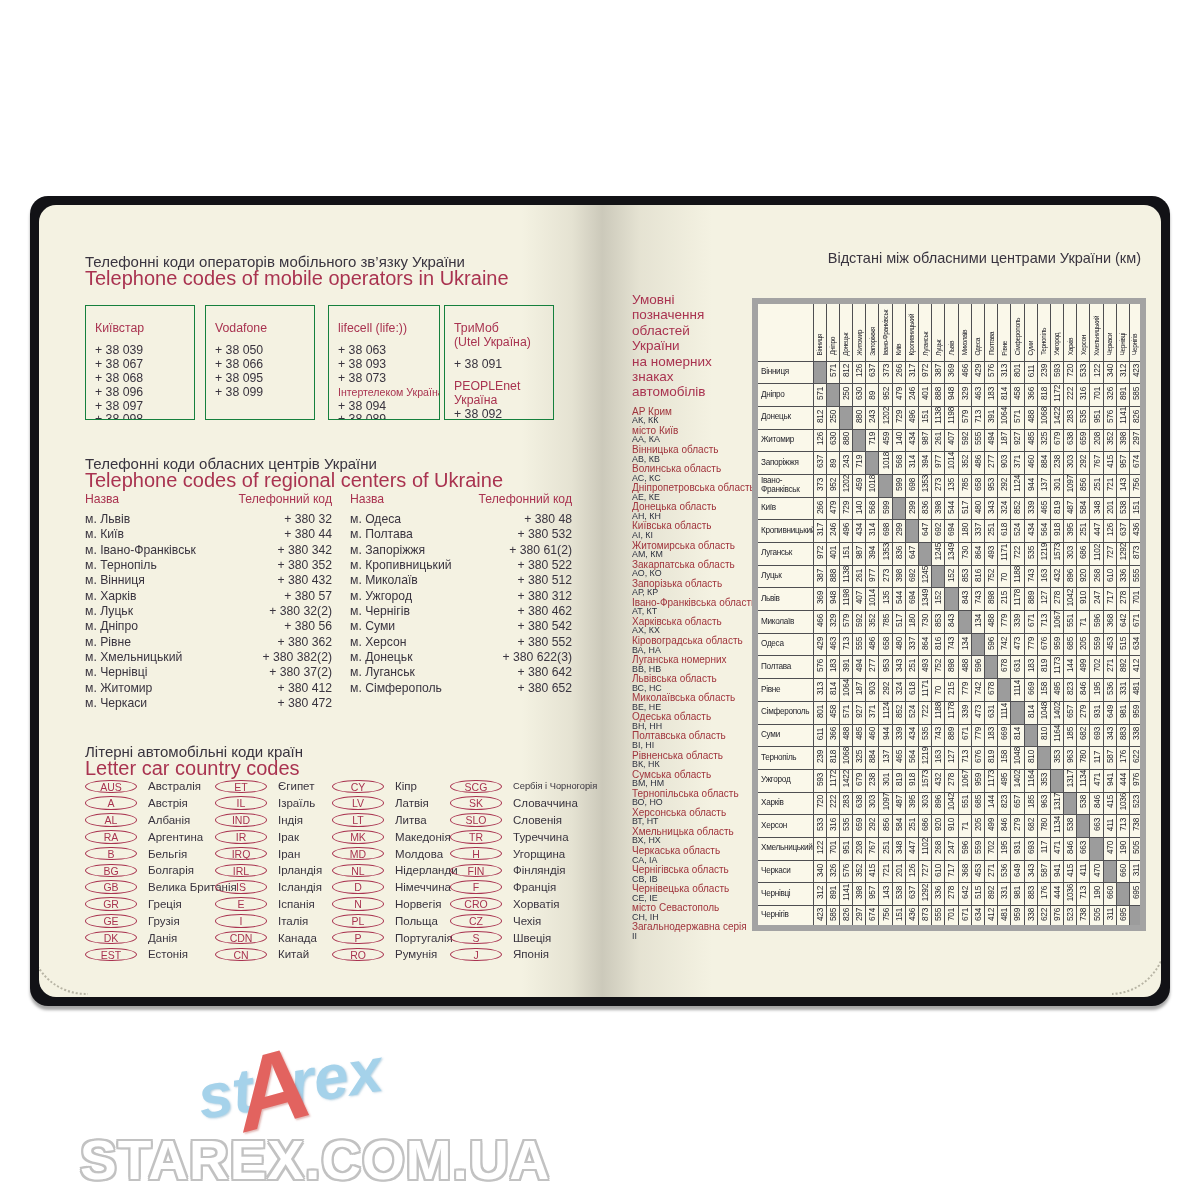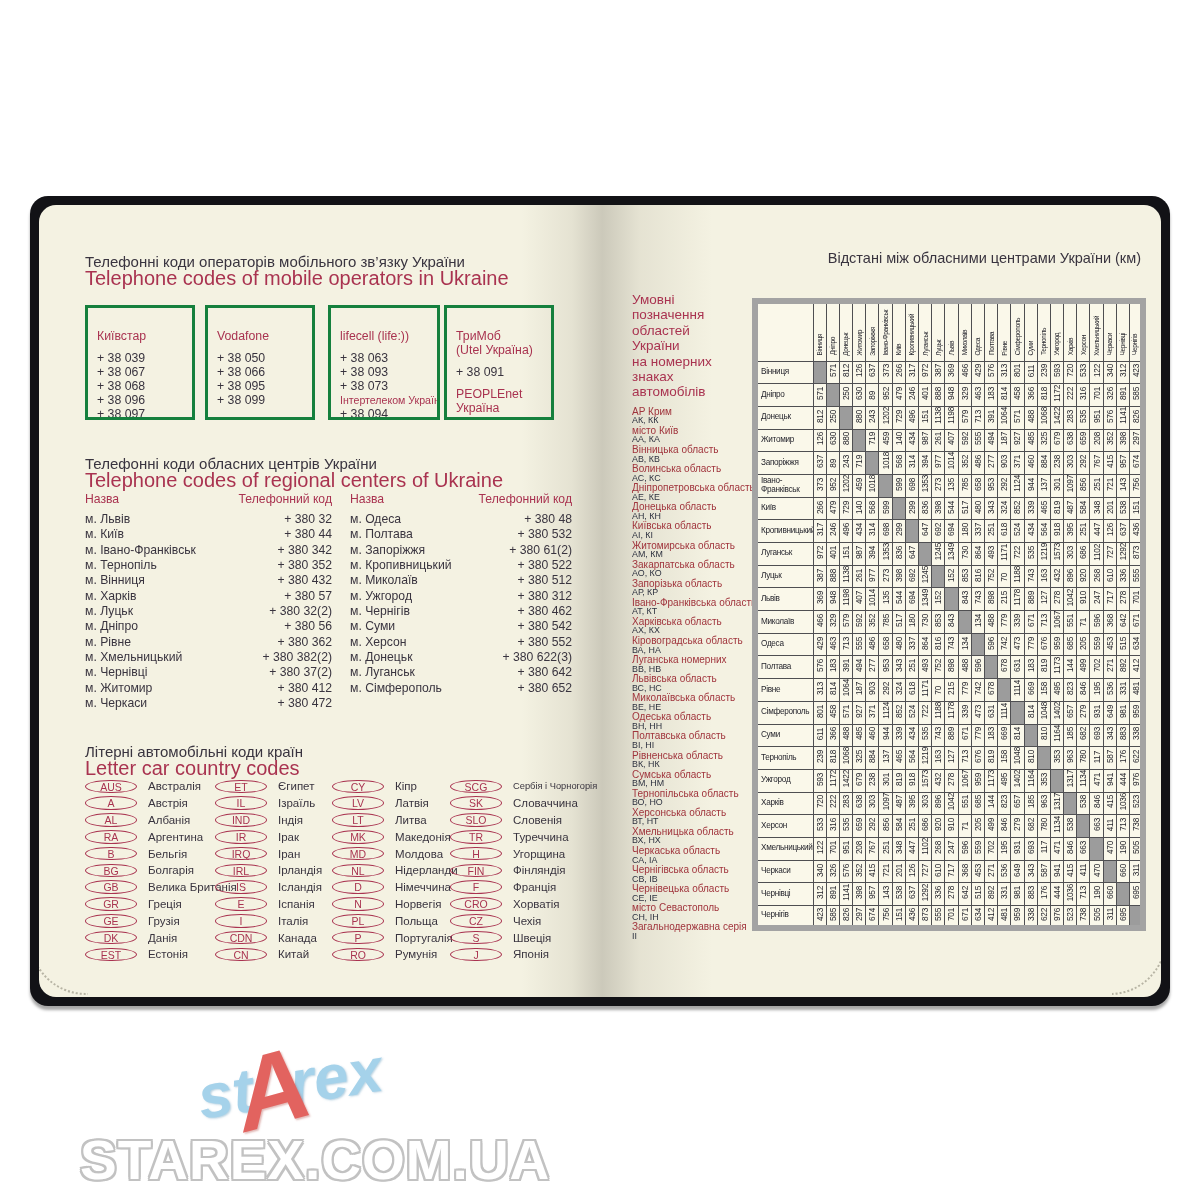--- a/index.html
+++ b/index.html
@@ -24,21 +24,21 @@
   .arc-clip.br .arc{left:-59px;top:-59px;}
   .arc-clip.bl{left:0px;top:735px;width:49px;height:62px;}
   .arc-clip.bl .arc{left:-10px;top:-59px;}
 
   .h-uk{font-size:15px;line-height:17px;color:var(--dark);}
   .h-en{font-size:20px;line-height:17px;color:var(--red);}
 
   
   .sec-op{position:absolute;left:46px;top:48px;width:520px;}
   .op-boxes{position:absolute;left:46px;top:100px;width:520px;height:115px;}
-  .op-box{position:absolute;top:0;width:110px;height:115px;border:3px solid #15803d;padding:22px 4px 0 9px;overflow:hidden;}
+  .op-box{position:absolute;top:0;width:110px;height:115px;border:1px solid #15803d;padding:16px 4px 0 9px;overflow:hidden;}
   .op-box:nth-child(1){left:0;}
   .op-box:nth-child(2){left:120px;}
   .op-box:nth-child(3){left:243px;width:112px;}
   .op-box:nth-child(4){left:359px;}
   .op-line{font-size:12.3px;line-height:13.9px;white-space:nowrap;}
   .op-head{color:var(--red);}
   .op-small{font-size:10.6px;}
   .op-code{color:var(--dark);}
   .op-sp{height:8px;}
 

